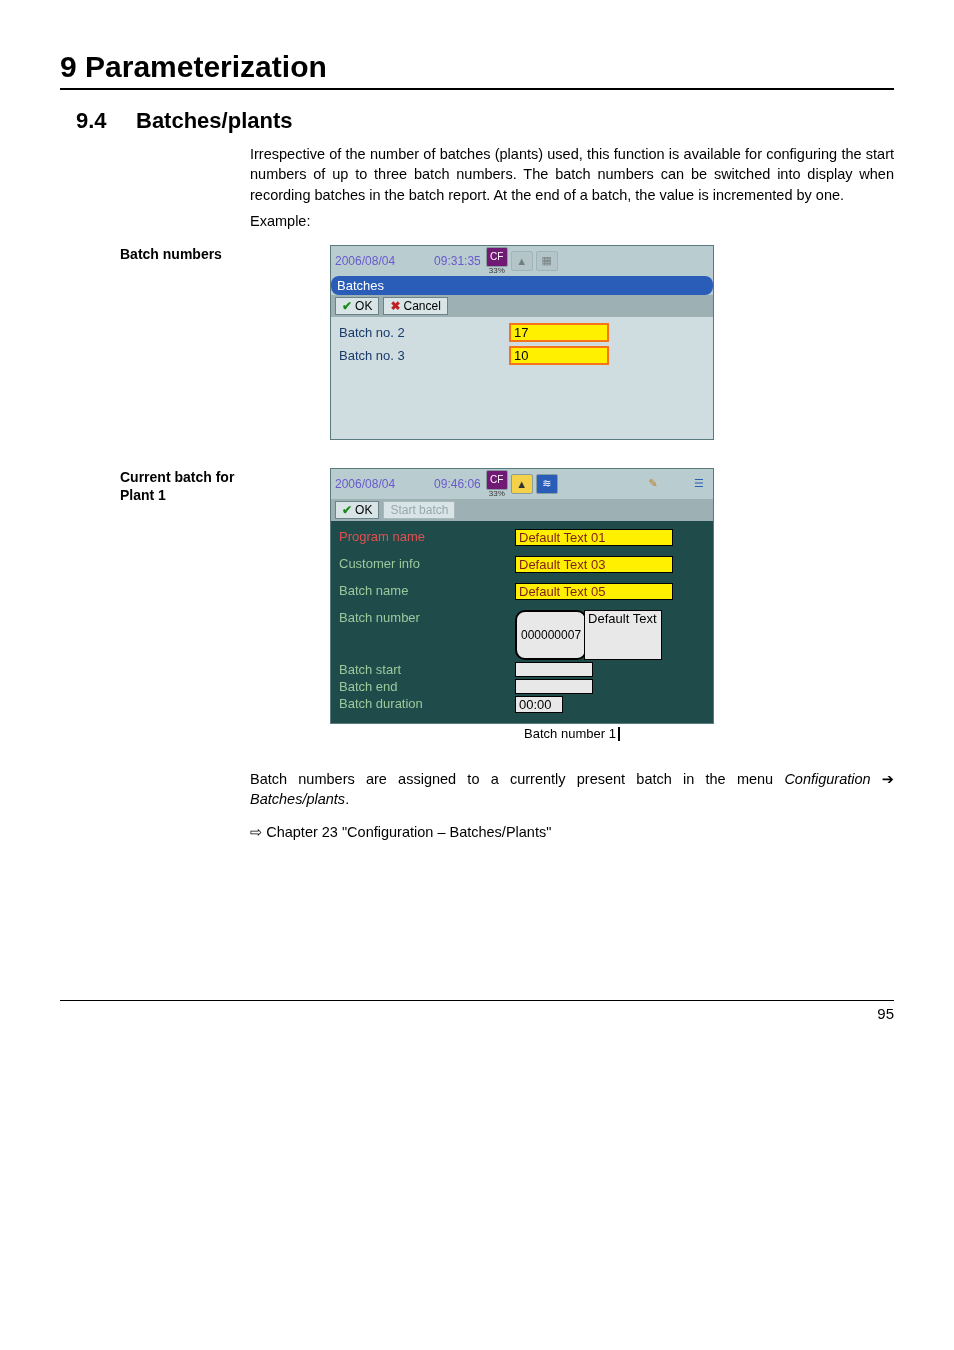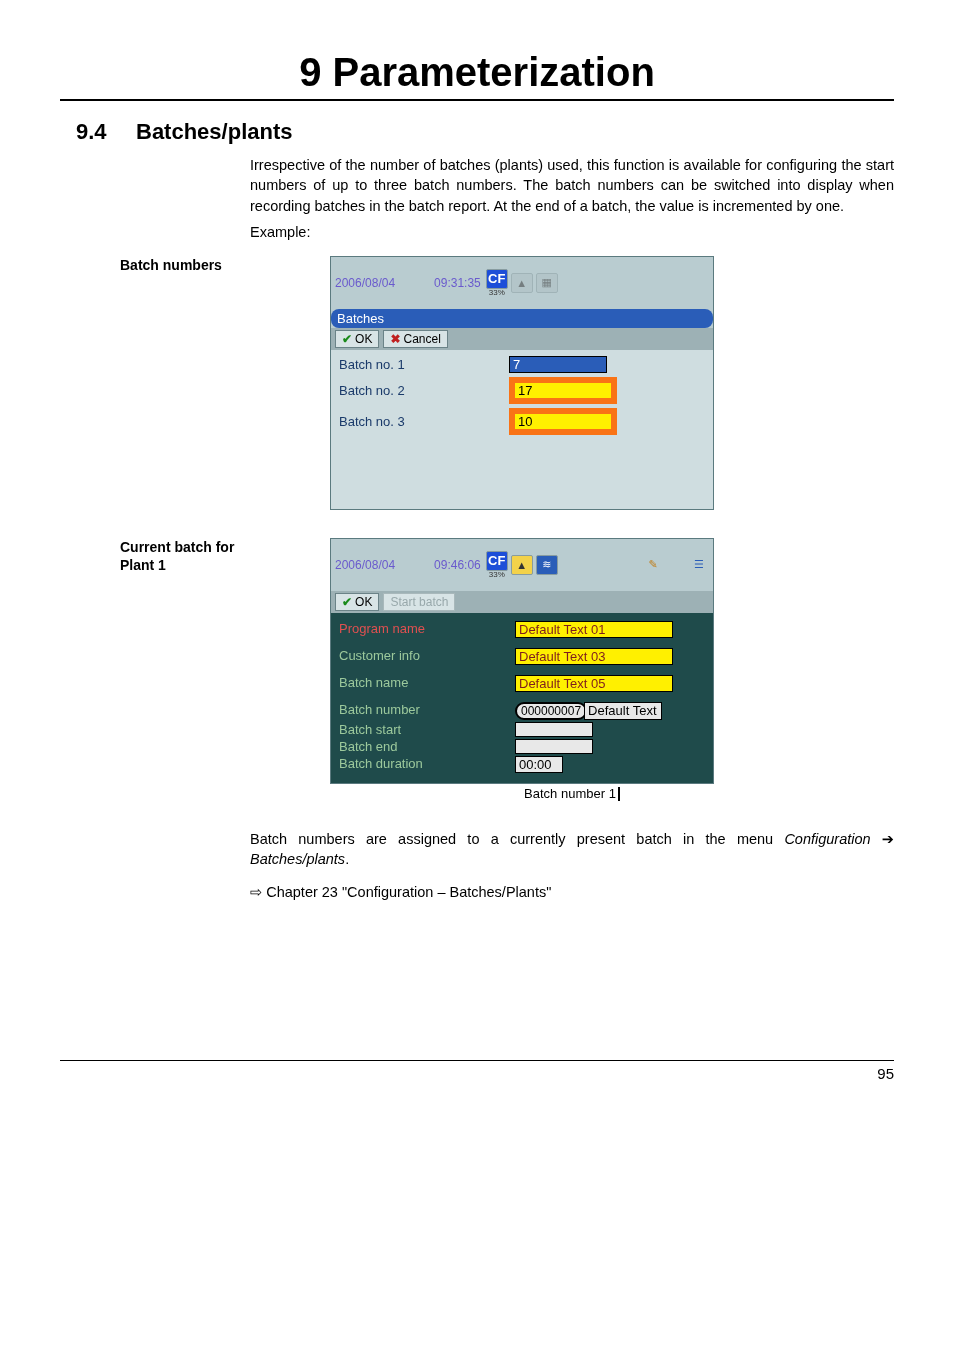--- a/index.html
+++ b/index.html
@@ -8,23 +8,23 @@
     font-family: Arial, Helvetica, sans-serif;
     background: #fff;
     color: #000;
     width: 954px;
   }
   .page {
     padding: 50px 60px 40px 60px;
     box-sizing: border-box;
   }
   .chapter-title {
-    font-size: 40px;
+    font-size: 30px;
     font-weight: bold;
-    text-align: center;
+    text-align: left;
     margin-bottom: 4px;
   }
   .title-rule {
     border: none;
     border-top: 2px solid #000;
     margin: 0 0 18px 0;
   }
   .section-row {
     display: flex;
     align-items: center;
@@ -71,21 +71,21 @@
     border: 1px solid #5b7a7f;
     background: #b9ccd0;
     font-family: Tahoma, Arial, sans-serif;
     font-size: 12px;
   }
   .topbar {
     display: flex;
     align-items: center;
     height: 28px;
     background: #b9ccd0;
-    padding: 12px 4px;
+    padding: 1px 4px;
     gap: 3px;
   }
   .tb-date {
     color: #6a5acd;
     font-size: 12px;
     margin-right: 36px;
   }
   .tb-time {
     color: #6a5acd;
     font-size: 12px;
@@ -106,21 +106,21 @@
     align-items:center;
     justify-content:center;
     width:20px;
     height:18px;
     background:#aebfc3;
     border:1px solid #889ca0;
     font-size:11px;
     color:#333;
     border-radius:2px;
   }
-  .tb-icon.cf { background:#1d4ed8; color:#fff; font-size:13px; font-weight:bold; }
+  .tb-icon.cf { background:#701a75; color:#fff; font-size:10px; font-weight:normal; }
   .tb-icon.bell { background:#f3d24a; }
   .tb-icon.wave { background:#2a5db8; color:#fff; }
   .tb-icon.pen { color:#c08020; background:transparent; border:none;}
   .tb-icon.list { background:transparent; border:none; color:#2a5db8;}
   .tb-icon.dim { opacity:0.5; }
 
   .panel-header {
     background: #2a5db8;
     color:#fff;
     padding: 2px 6px;
@@ -168,21 +168,21 @@
     background:#2a5db8;
     color:#fff;
     border:1px solid #000;
     padding:0 3px;
     min-width:90px;
     display:inline-block;
   }
   .val-yel {
     background:#fff000;
     color:#000;
-    border:6px solid #f97316;
+    border:2px solid #f97316;
     padding:0 3px;
     min-width:90px;
     display:inline-block;
   }
 
   .panel-body-dark {
     background:#1f4b4b;
     padding: 8px 8px 8px 8px;
     color:#d8f0d8;
   }
@@ -208,21 +208,21 @@
     color:#000;
     border:1px solid #000;
     padding:0 3px;
     display:inline-block;
   }
   .bnfield {
     background:#e8e8e8;
     color:#000;
     border:2px solid #000;
     border-radius:10px;
-    padding:0 4px;
+    padding:16px 4px;
     display:inline-block;
     font-size:12px;
   }
   .caption-row {
     text-align:center;
     font-size:13px;
     margin-top:2px;
     position:relative;
   }
   .caption-row .tick {
@@ -292,24 +292,20 @@
           <span class="winbtn">
               <span class="chk">✔</span>
               <span>OK</span>
             </span>
           <span class="winbtn">
               <span class="x">✖</span>
               <span>Cancel</span>
             </span>
         </div>
         <div class="panel-body-light">
-          <div class="formrow">
-            <span class="lbl">Batch no. 1</span>
-            <span class="val-sel">7</span>
-          </div>
           <div class="formrow">
             <span class="lbl">Batch no. 2</span>
             <span class="val-yel">17</span>
           </div>
           <div class="formrow">
             <span class="lbl">Batch no. 3</span>
             <span class="val-yel">10</span>
           </div>
         </div>
       </div>

